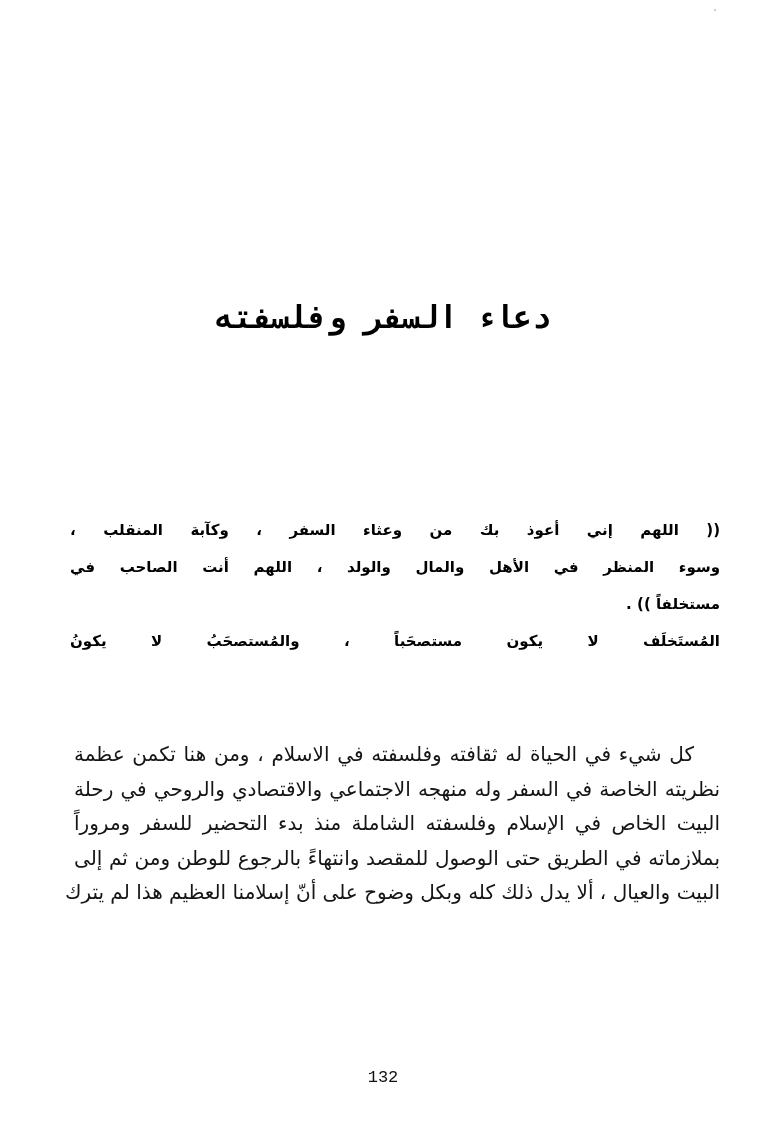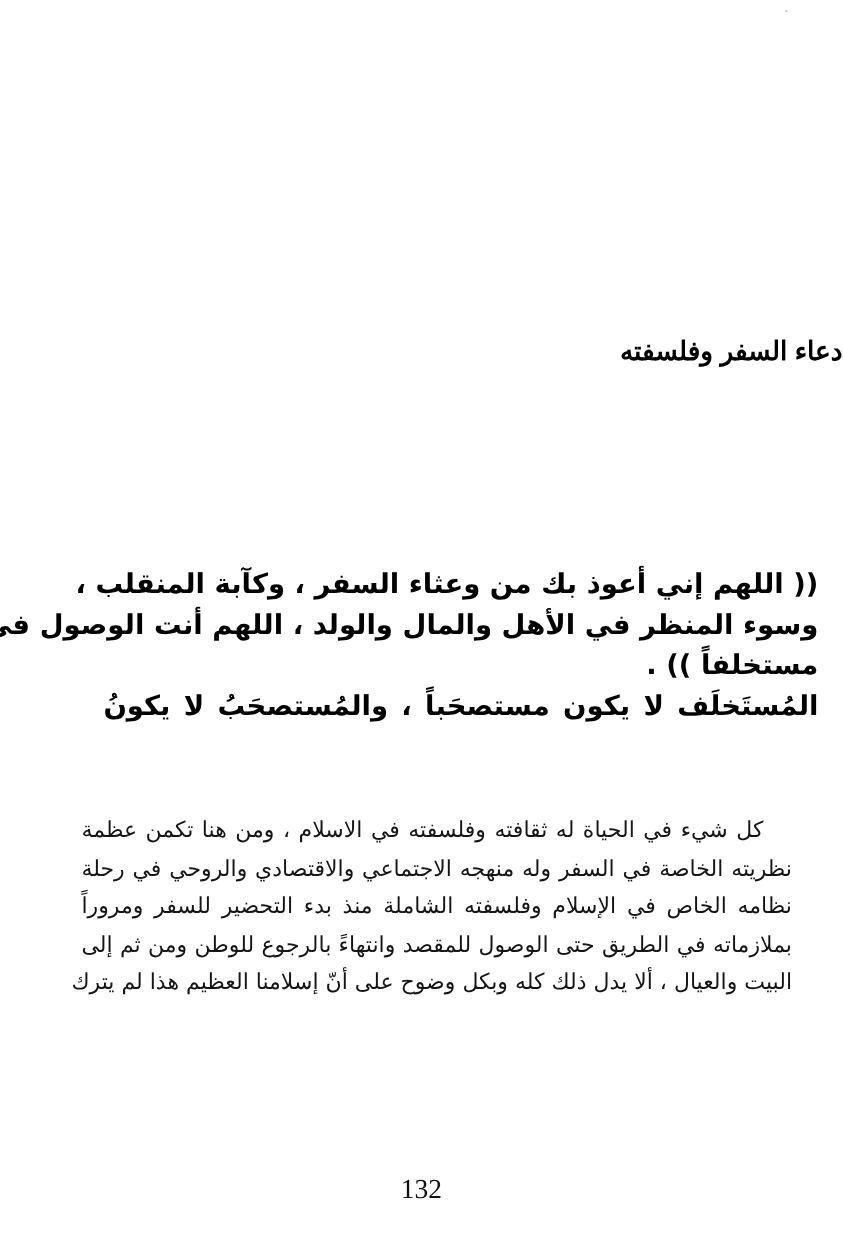--- a/index.html
+++ b/index.html
@@ -19,43 +19,42 @@
     position: absolute;
     left: 0; top: 0;
     width: 766px; height: 1122px;
     background: #ffffff;
   }
   .chapter-title {
     position: absolute;
     top: 290px;
     left: 0;
     width: 766px;
-    text-align: right;
+    text-align: center;
     direction: rtl;
-    font-family: Liberation Sans, sans-serif;
+    font-family: Liberation Mono, monospace;
     font-weight: bold;
-    font-size: 24px;
+    font-size: 31px;
     line-height: 60px;
     color: #000000;
     letter-spacing: 0;
   }
   .quote-block {
     position: absolute;
     top: 512px;
     left: 70px;
     width: 650px;
     direction: rtl;
     text-align: justify;
     text-align-last: right;
     font-family: "DejaVu Sans", sans-serif;
     font-weight: bold;
-    font-size: 25px;
+    font-size: 15px;
     line-height: 37px;
     color: #000000;
-    margin-left: 24px;
   }
   .quote-line {
     display: block;
     white-space: nowrap;
     text-align: justify;
     text-align-last: justify;
   }
   .quote-line.last {
     text-align-last: right;
   }
@@ -79,22 +78,22 @@
   }
   .body-line.first {
     padding-right: 26px;
   }
   .page-number {
     position: absolute;
     top: 1068px;
     left: 0;
     width: 766px;
     text-align: center;
-    font-family: Liberation Serif, serif;
-    font-size: 25px;
+    font-family: Liberation Mono, monospace;
+    font-size: 17px;
     color: #111111;
   }
   .speck {
     position: absolute;
     top: 9px;
     left: 714px;
     width: 2px;
     height: 2px;
     background: #bdbdbd;
     border-radius: 1px;
@@ -104,28 +103,28 @@
 <body>
 
 <div class="page">
 
   <div class="speck"></div>
 
   <h1 class="chapter-title" style="margin:0;">دعاء السفر وفلسفته</h1>
 
   <div class="quote-block">
     <span class="quote-line">(( اللهم إني أعوذ بك من وعثاء السفر ، وكآبة المنقلب ،</span>
-    <span class="quote-line">وسوء المنظر في الأهل والمال والولد ، اللهم أنت الوصول في</span>
+    <span class="quote-line">وسوء المنظر في الأهل والمال والولد ، اللهم أنت الصاحب في</span>
     <span class="quote-line last">مستخلفاً )) .</span>
     <span class="quote-line">المُستَخلَف لا يكون مستصحَباً ، والمُستصحَبُ لا يكونُ</span>
   </div>
 
   <div class="body-paragraph">
     <span class="body-line first">كل شيء في الحياة له ثقافته وفلسفته في الاسلام ، ومن هنا تكمن عظمة</span>
     <span class="body-line">نظريته الخاصة في السفر وله منهجه الاجتماعي والاقتصادي والروحي في رحلة</span>
-    <span class="body-line">نظامه الخاص في الإسلام وفلسفته الشاملة منذ بدء التحضير للسفر ومروراً</span>
+    <span class="body-line">البيت الخاص في الإسلام وفلسفته الشاملة منذ بدء التحضير للسفر ومروراً</span>
     <span class="body-line">بملازماته في الطريق حتى الوصول للمقصد وانتهاءً بالرجوع للوطن ومن ثم إلى</span>
     <span class="body-line">البيت والعيال ، ألا يدل ذلك كله وبكل وضوح على أنّ إسلامنا العظيم هذا لم يترك</span>
   </div>
 
   <div class="page-number">132</div>
 
 </div>
 
 </body></html>

